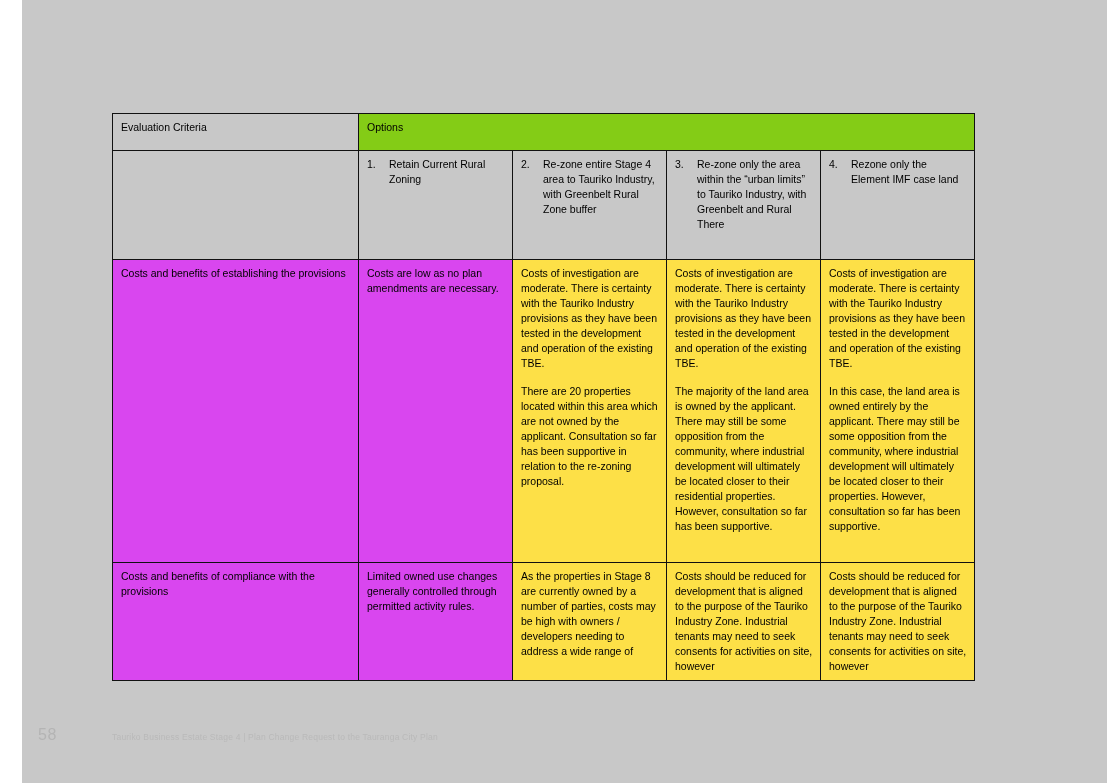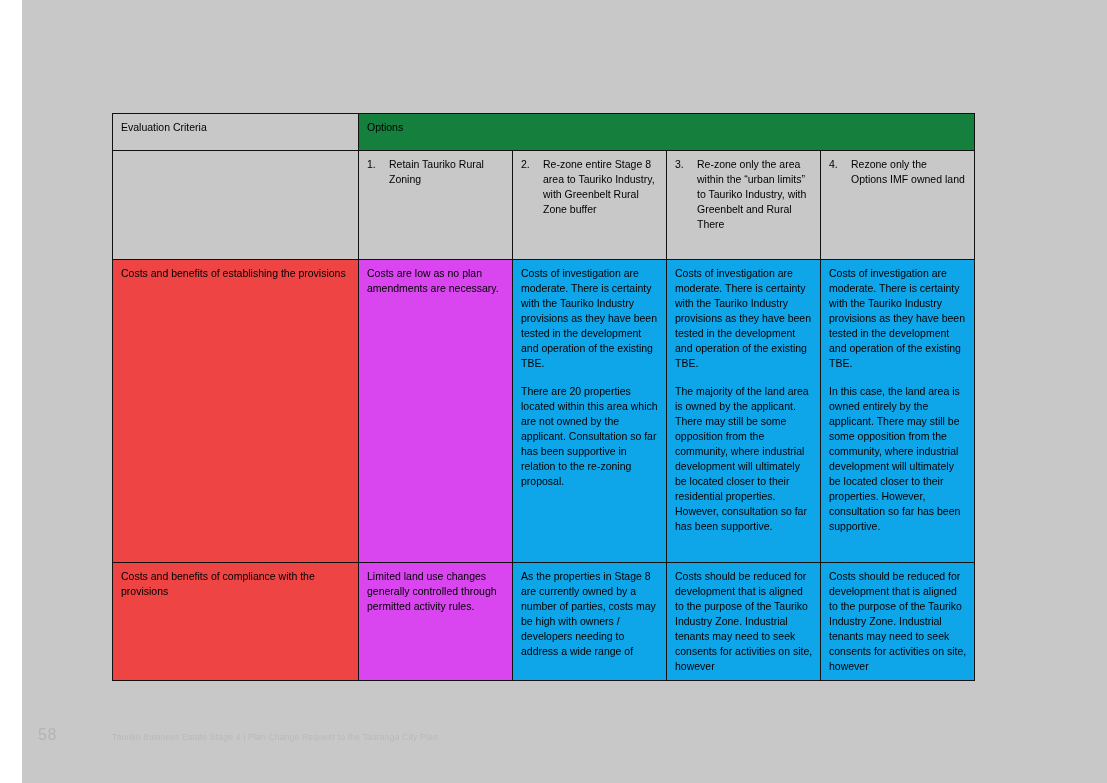--- a/index.html
+++ b/index.html
@@ -45,47 +45,47 @@
     color: #000000;
   }
   .col-crit { width: 246px; }
   .col-opt  { width: 154px; }
   .hdr-criteria {
     font-weight: bold;
     background: #c8c8c8;
     height: 24px;
   }
   .hdr-options {
-    background: #15803d;
+    background: #84cc16;
     font-weight: normal;
   }
   .opt-head {
     background: #c8c8c8;
     font-weight: bold;
     height: 96px;
   }
   .opt-head .num {
     display: inline-block;
     width: 22px;
     vertical-align: top;
   }
   .opt-head .txt {
     display: inline-block;
     width: calc(100% - 24px);
     vertical-align: top;
   }
   .row-label {
     font-weight: bold;
-    background: #ef4444;
+    background: #d946ef;
   }
   .cell-green {
     background: #d946ef;
   }
   .cell-amber {
-    background: #0ea5e9;
+    background: #fde047;
   }
   .cell p {
     margin: 0 0 13px 0;
   }
   .cell p:last-child {
     margin-bottom: 0;
   }
   .clipped {
     overflow: hidden;
   }
@@ -131,30 +131,30 @@
         <col class="col-opt">
       </colgroup>
       <tbody>
         <tr>
           <td class="hdr-criteria">Evaluation Criteria</td>
           <td class="hdr-options" colspan="4">Options</td>
         </tr>
         <tr>
           <td class="hdr-criteria"></td>
           <td class="opt-head">
-            <span class="num">1.</span><span class="txt">Retain Tauriko Rural Zoning</span>
+            <span class="num">1.</span><span class="txt">Retain Current Rural Zoning</span>
           </td>
           <td class="opt-head">
-            <span class="num">2.</span><span class="txt">Re-zone entire Stage 8 area to Tauriko Industry, with Greenbelt Rural Zone buffer</span>
+            <span class="num">2.</span><span class="txt">Re-zone entire Stage 4 area to Tauriko Industry, with Greenbelt Rural Zone buffer</span>
           </td>
           <td class="opt-head">
             <span class="num">3.</span><span class="txt">Re-zone only the area within the “urban limits” to Tauriko Industry, with Greenbelt and Rural There</span>
           </td>
           <td class="opt-head">
-            <span class="num">4.</span><span class="txt">Rezone only the Options IMF owned land</span>
+            <span class="num">4.</span><span class="txt">Rezone only the Element IMF case land</span>
           </td>
         </tr>
 
         <tr class="row-2">
           <td class="row-label">Costs and benefits of establishing the provisions</td>
           <td class="cell cell-green clipped">
             <p>Costs are low as no plan amendments are necessary.</p>
           </td>
           <td class="cell cell-amber clipped">
             <p>Costs of investigation are moderate. There is certainty with the Tauriko Industry provisions as they have been tested in the development and operation of the existing TBE.</p>
@@ -166,21 +166,21 @@
           </td>
           <td class="cell cell-amber clipped">
             <p>Costs of investigation are moderate. There is certainty with the Tauriko Industry provisions as they have been tested in the development and operation of the existing TBE.</p>
             <p>In this case, the land area is owned entirely by the applicant. There may still be some opposition from the community, where industrial development will ultimately be located closer to their properties. However, consultation so far has been supportive.</p>
           </td>
         </tr>
 
         <tr class="row-3">
           <td class="row-label">Costs and benefits of compliance with the provisions</td>
           <td class="cell cell-green clipped">
-            <p>Limited land use changes generally controlled through permitted activity rules.</p>
+            <p>Limited owned use changes generally controlled through permitted activity rules.</p>
           </td>
           <td class="cell cell-amber clipped">
             <p>As the properties in Stage 8 are currently owned by a number of parties, costs may be high with owners / developers needing to address a wide range of</p>
           </td>
           <td class="cell cell-amber clipped">
             <p>Costs should be reduced for development that is aligned to the purpose of the Tauriko Industry Zone. Industrial tenants may need to seek consents for activities on site, however</p>
           </td>
           <td class="cell cell-amber clipped">
             <p>Costs should be reduced for development that is aligned to the purpose of the Tauriko Industry Zone. Industrial tenants may need to seek consents for activities on site, however</p>
           </td>

